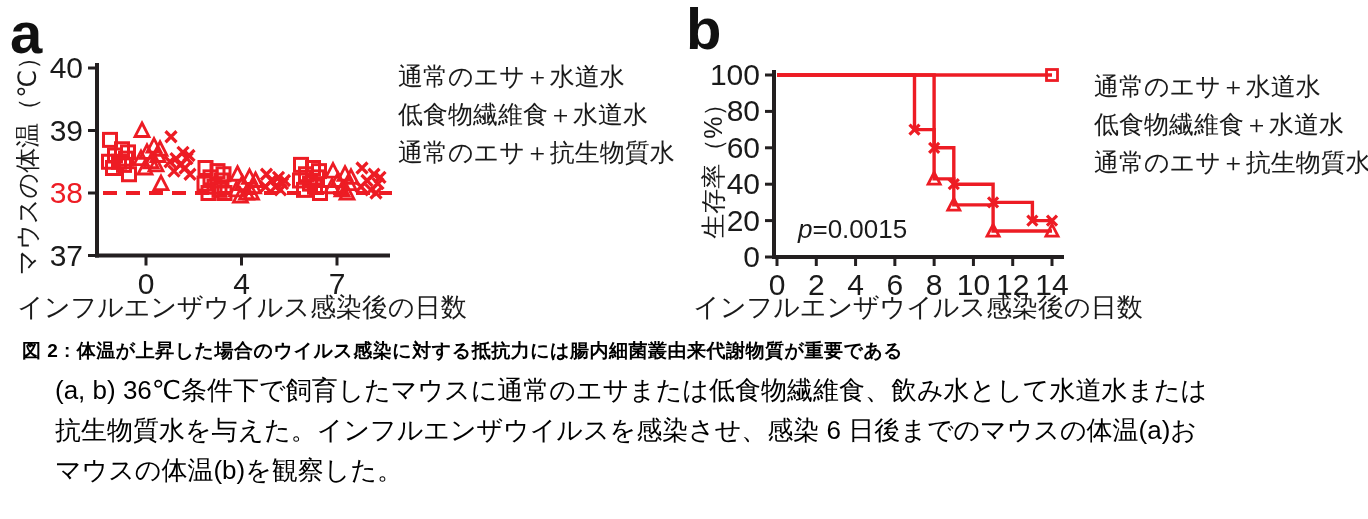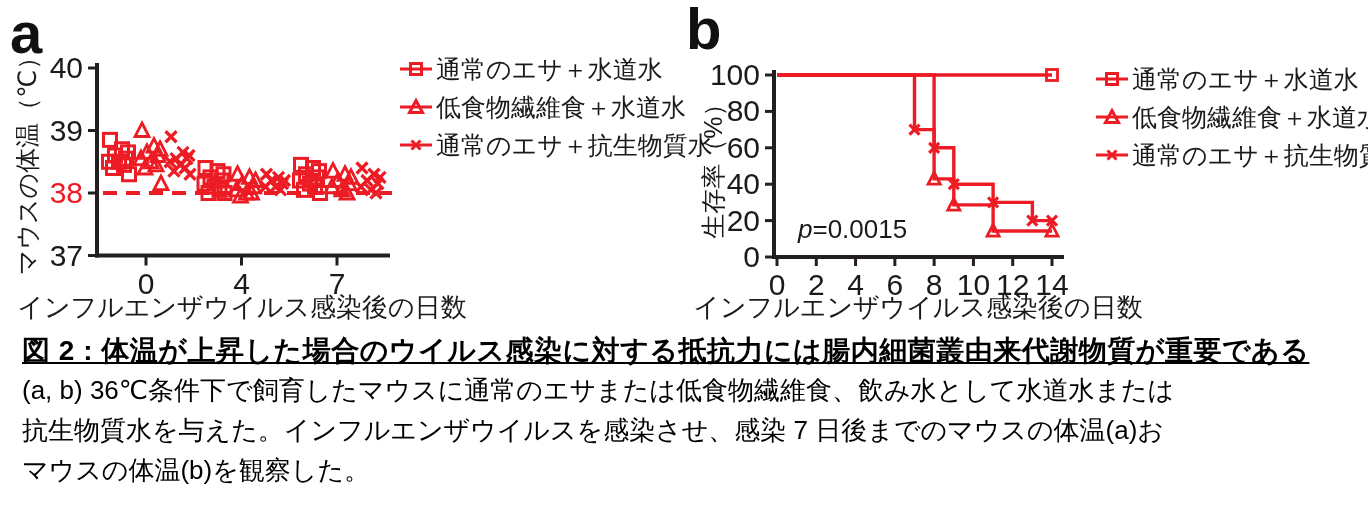--- a/index.html
+++ b/index.html
@@ -6,26 +6,26 @@
   .fig{position:relative;width:1368px;height:519px;background:#ffffff;overflow:hidden;
        font-family:"Liberation Sans","DejaVu Sans",sans-serif;color:#000;}
   #charts{position:absolute;left:0;top:0;width:1368px;height:330px;}
   #charts text{font-family:"Liberation Sans","DejaVu Sans",sans-serif;}
   .panel-letter{position:absolute;font-size:58px;font-weight:bold;line-height:1;color:#111;}
   #letter-a{left:10px;top:4px;}
   #letter-b{left:686px;top:0px;}
   .legend{position:absolute;display:flex;flex-direction:column;}
   #legend-a{left:398px;top:50px;}
   #legend-b{left:1094px;top:60px;}
-  .lrow{display:flex;align-items:center;gap:2px;height:38px;}
+  .lrow{display:flex;gap:10px;height:38px;flex-direction:column;}
   .ltext{font-size:25px;color:#1a1a1a;white-space:nowrap;}
   .licon line,.licon rect,.licon polygon,.licon path{stroke:#ed1c24;stroke-width:3;fill:none;}
   .caption{position:absolute;left:22px;top:332px;width:1340px;}
-  .caption-title{font-size:28px;font-weight:bold;line-height:38px;letter-spacing:0.5px;white-space:nowrap;text-decoration:underline;}
-  .caption-line{font-size:26px;line-height:40px;white-space:nowrap;}
+  .caption-title{font-size:19px;font-weight:bold;line-height:38px;letter-spacing:0.5px;white-space:nowrap;}
+  .caption-line{font-size:26px;line-height:40px;margin-left:33px;white-space:nowrap;}
 </style>
 </head>
 <body>
 
 <div class="fig">
 
   <svg id="charts" viewBox="0 0 1368 330">
     <g id="chart-a">
         <line x1="97" y1="63" x2="97" y2="257.5" stroke="#231f20" stroke-width="4"></line>
         <line x1="95" y1="255.5" x2="390" y2="255.5" stroke="#231f20" stroke-width="4"></line>
@@ -228,17 +228,17 @@
         <line x1="2" y1="9" x2="34" y2="9"></line>
           <path d="M13.5 4.5 L22.5 13.5 M22.5 4.5 L13.5 13.5"></path>
       </svg>
       <span class="ltext">通常のエサ＋抗生物質水</span>
     </div>
   </div>
 
   <div class="caption">
     <div class="caption-title">図 2 : 体温が上昇した場合のウイルス感染に対する抵抗力には腸内細菌叢由来代謝物質が重要である</div>
     <div class="caption-line">(a, b) 36℃条件下で飼育したマウスに通常のエサまたは低食物繊維食、飲み水として水道水または</div>
-    <div class="caption-line">抗生物質水を与えた。インフルエンザウイルスを感染させ、感染 7 日後までのマウスの体温(a)お</div>
+    <div class="caption-line">抗生物質水を与えた。インフルエンザウイルスを感染させ、感染 6 日後までのマウスの体温(a)お</div>
     <div class="caption-line">マウスの体温(b)を観察した。</div>
   </div>
 
 </div>
 
 </body></html>

